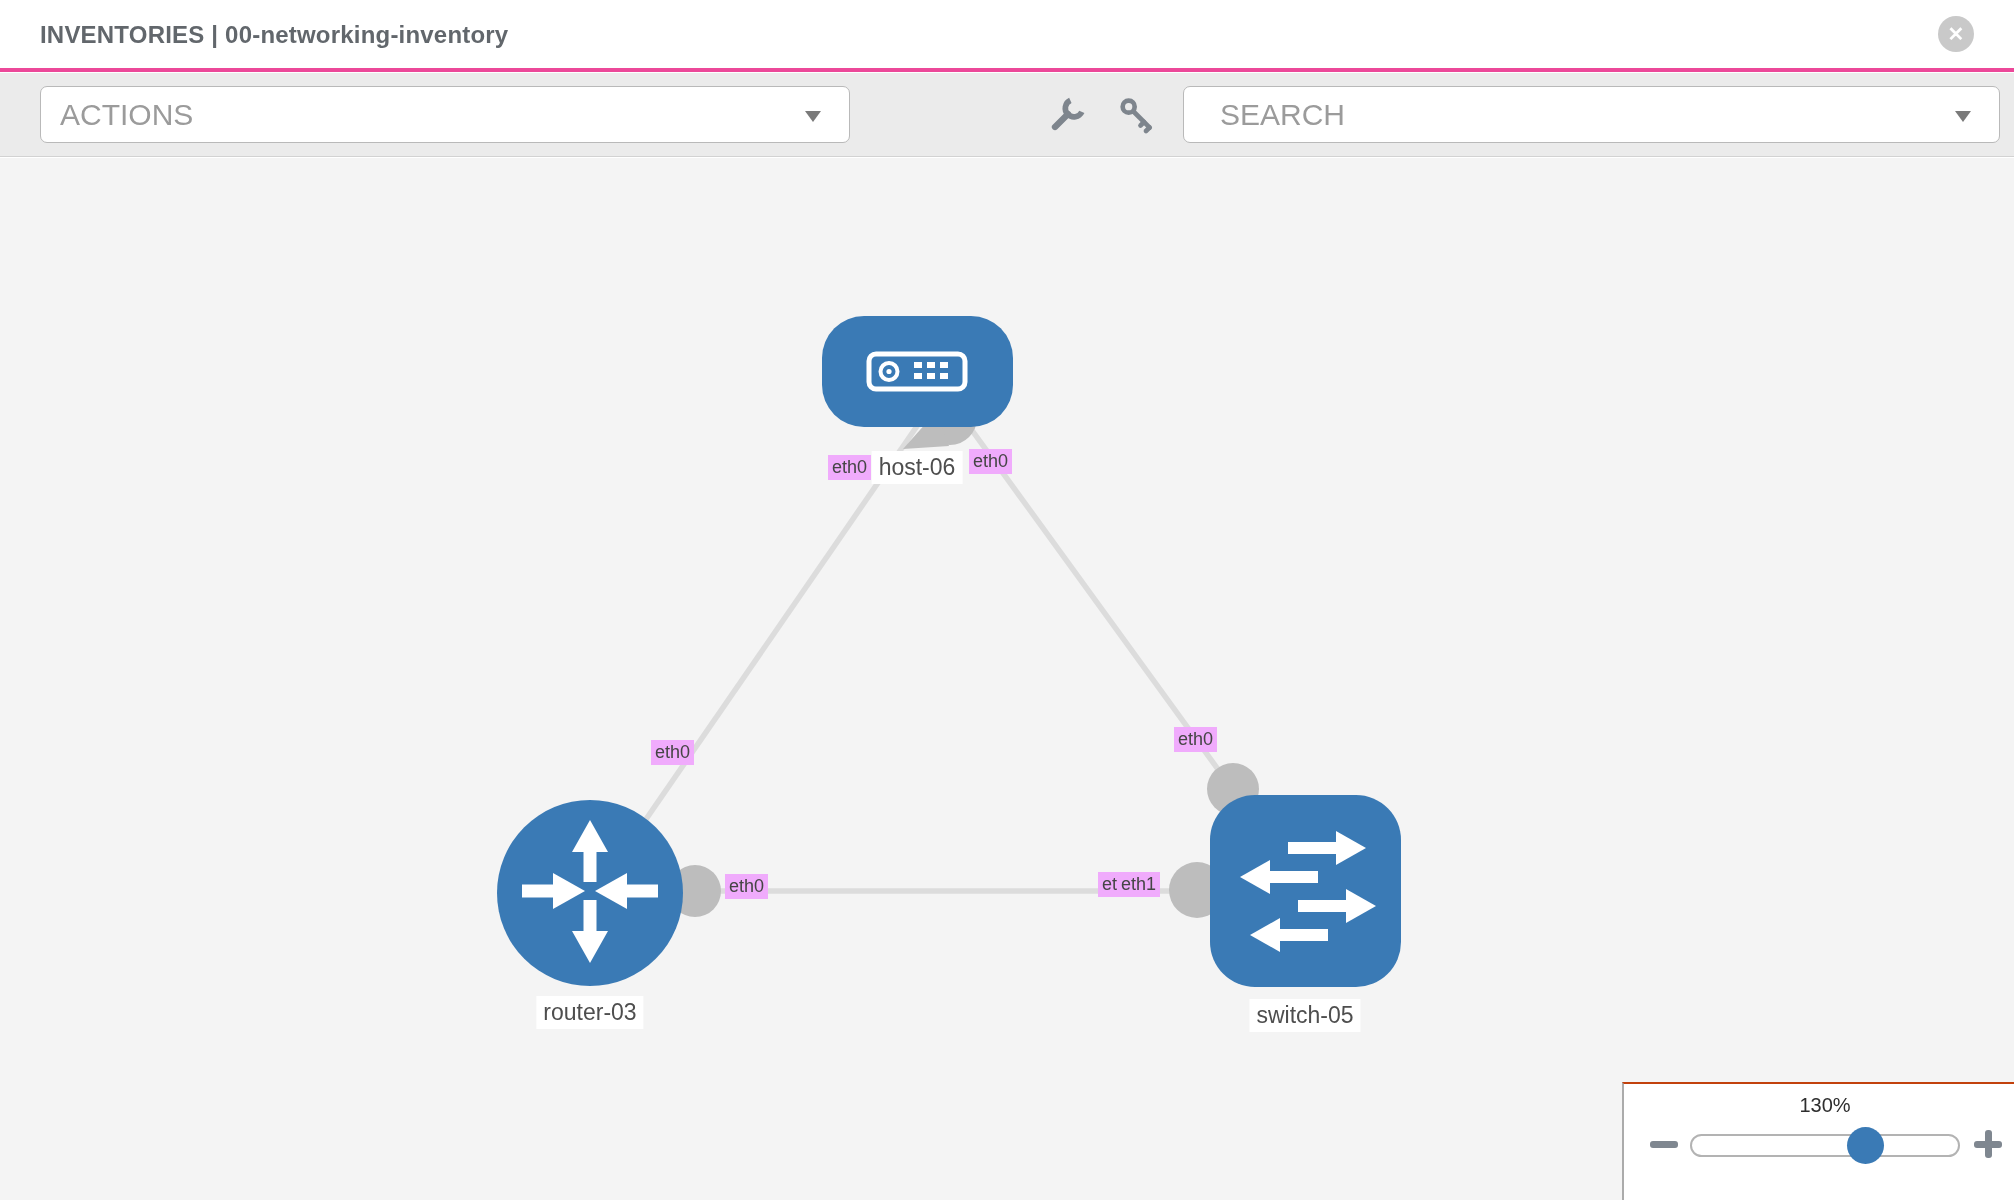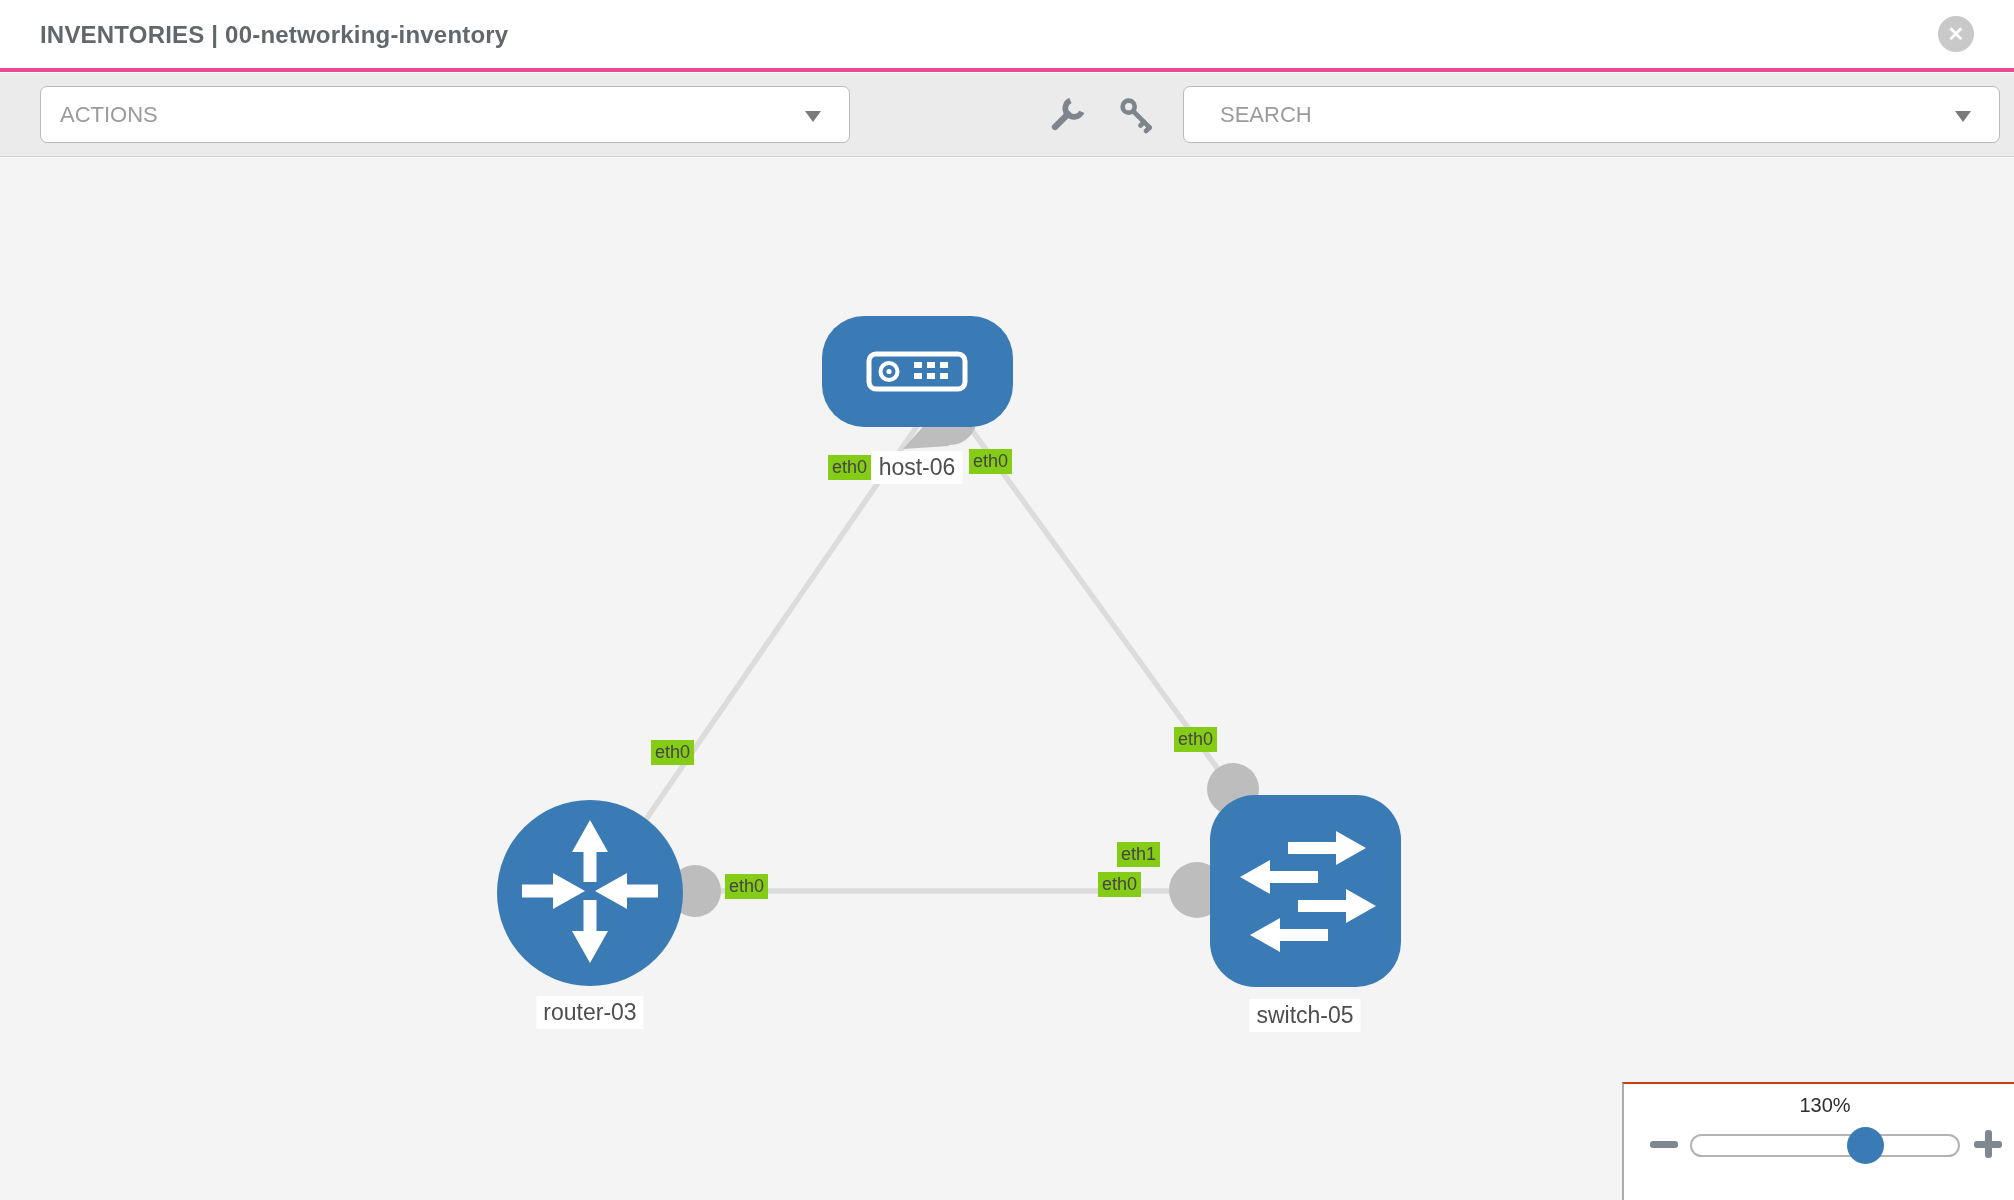--- a/index.html
+++ b/index.html
@@ -12,49 +12,49 @@
   .page-title { position:absolute; left:40px; top:21px; font-size:24px; font-weight:bold;
                 color:#62676c; letter-spacing:.2px; }
   .close-btn { position:absolute; left:1938px; top:16px; width:36px; height:36px;
                border-radius:50%; background:#c9c9c9; color:#fff; font-size:20px;
                font-weight:bold; text-align:center; line-height:36px; cursor:pointer; }
 
   
   .toolbar { position:absolute; left:0; top:73px; width:2014px; height:84px;
              background:#ebebeb; border-bottom:1px solid #d2d2d2; }
   .select-box { position:absolute; top:13px; height:57px; background:#fff;
-                border:1px solid #b9b9b9; border-radius:7px; font-size:22px;
+                border:1px solid #b9b9b9; border-radius:7px; font-size:30px;
                 color:#9b9b9b; line-height:55px; padding-left:19px; cursor:pointer; }
   .select-actions { left:40px;  width:810px; }
   .select-search  { left:1183px; width:817px;padding-left:36px; }
   .caret { position:absolute; right:28px; top:24px; width:0; height:0;
            border-left:8px solid transparent; border-right:8px solid transparent;
            border-top:11px solid #7a7a7a; }
   .tool-icon-btn { position:absolute; top:22px; width:40px; height:40px; cursor:pointer; }
   .tool-wrench { left:1047px; }
   .tool-key    { left:1117px; }
 
   
   .canvas { position:absolute; left:0; top:158px; width:2014px; height:1042px;
             background:#f4f4f4; }
   .canvas svg.topo { position:absolute; left:0; top:0; }
 
-  .net-label { position:absolute; background:#84cc16; color:#454545; font-size:18px;
+  .net-label { position:absolute; background:#f0abfc; color:#454545; font-size:18px;
                padding:2px 4px; white-space:nowrap; }
   .node-label { position:absolute; background:#fff; color:#4e4e4e; font-size:23px;
                 padding:3px 7px; white-space:nowrap; transform:translateX(-50%); }
 
   
   .lbl-host-left   { left:828px;  top:297px; }
   .lbl-host-right  { left:969px;  top:291px; }
   .lbl-router-top  { left:651px;  top:582px; }
   .lbl-switch-top  { left:1174px; top:569px; }
   .lbl-router-right{ left:725px;  top:716px; }
   .lbl-switch-eth0 { left:1098px; top:714px; }
-  .lbl-switch-eth1 { left:1117px; top:684px; z-index:3; }
+  .lbl-switch-eth1 { left:1117px; top:714px; z-index:3; }
   .lbl-node-host   { left:917px;  top:293px; z-index:4; }
   .lbl-node-router { left:590px;  top:838px; z-index:4; }
   .lbl-node-switch { left:1305px; top:841px; z-index:4; }
 
   
   .zoom-panel { position:absolute; left:1622px; top:924px; width:392px; height:118px;
                 background:#fff; border-top:2px solid #c2410c; border-left:2px solid #ababab; }
   .zoom-level { position:absolute; left:66px; top:10px; width:270px; text-align:center;
                 font-size:20px; color:#2e2e2e; }
   .zoom-minus, .zoom-plus { position:absolute; cursor:pointer; }

